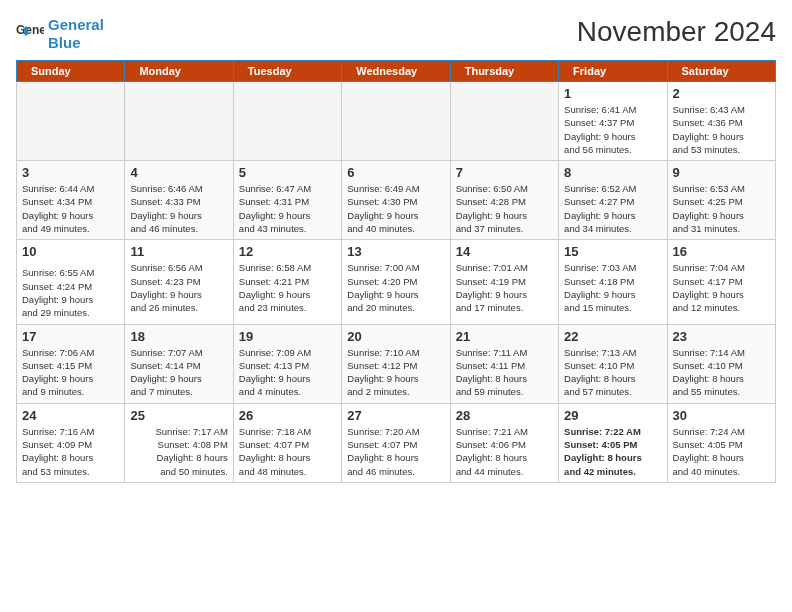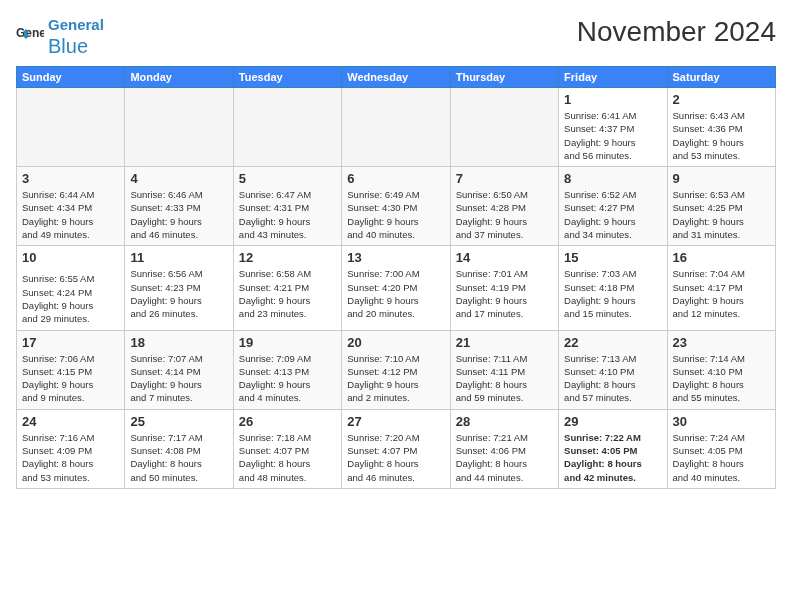--- a/index.html
+++ b/index.html
@@ -36,24 +36,24 @@
     .location-title {
       font-size: 14px;
       color: #555;
     }
     .calendar {
       width: 100%;
       border-collapse: collapse;
       font-size: 10px;
     }
     .calendar th {
-      background-color: #3b82f6;
+      background-color: #c2410c;
       color: #fff;
       text-align: left;
-      padding: 4px 5px;
+      padding: 4px 14px;
       font-size: 11px;
       font-weight: bold;
       border: 1px solid #2E86C1;
     }
     .calendar td {
       vertical-align: top;
       border: 1px solid #ccc;
       padding: 4px 5px;
       width: 14.28%;
       min-height: 80px;
@@ -87,21 +87,21 @@
 <div class="header-area">
   <div class="logo">
     <svg class="logo-icon" viewBox="0 0 28 28">
       <text x="0" y="14" font-size="12" font-weight="bold" fill="#333">General</text>
       <path d="M20 4 L26 10 L22 14 L26 18 L20 24 L14 18 L18 14 L14 10 Z" fill="#2E86C1" transform="translate(0,4) scale(0.5)"></path>
     </svg>
     <div>
       <div style="font-size:15px; font-weight:bold; color:#333; line-height:1.2;">
         <span style="color:#2E86C1;">General</span>
       </div>
-      <div style="font-size:20px; font-weight:normal; color:#2E86C1; line-height:1.2;">Blue</div>
+      <div style="font-size:15px; font-weight:bold; color:#2E86C1; line-height:1.2;">Blue</div>
     </div>
   </div>
   <div class="title-block">
     <div class="month-title">November 2024</div>
   </div>
 </div>
 
 <table class="calendar">
   <thead>
     <tr>
@@ -292,21 +292,21 @@
       <tr>
         <td>
           <span class="day-number">24</span>
           <div class="day-info" style="white-space: pre-line;">Sunrise: 7:16 AM
 Sunset: 4:09 PM
 Daylight: 8 hours
 and 53 minutes.</div>
         </td>
         <td>
           <span class="day-number">25</span>
-          <div class="day-info" style="white-space: pre-line;">Sunrise: 7:17 AM
+          <div class="day-info" style="white-space: pre-line; text-align: right;">Sunrise: 7:17 AM
 Sunset: 4:08 PM
 Daylight: 8 hours
 and 50 minutes.</div>
         </td>
         <td>
           <span class="day-number">26</span>
           <div class="day-info" style="white-space: pre-line;">Sunrise: 7:18 AM
 Sunset: 4:07 PM
 Daylight: 8 hours
 and 48 minutes.</div>

